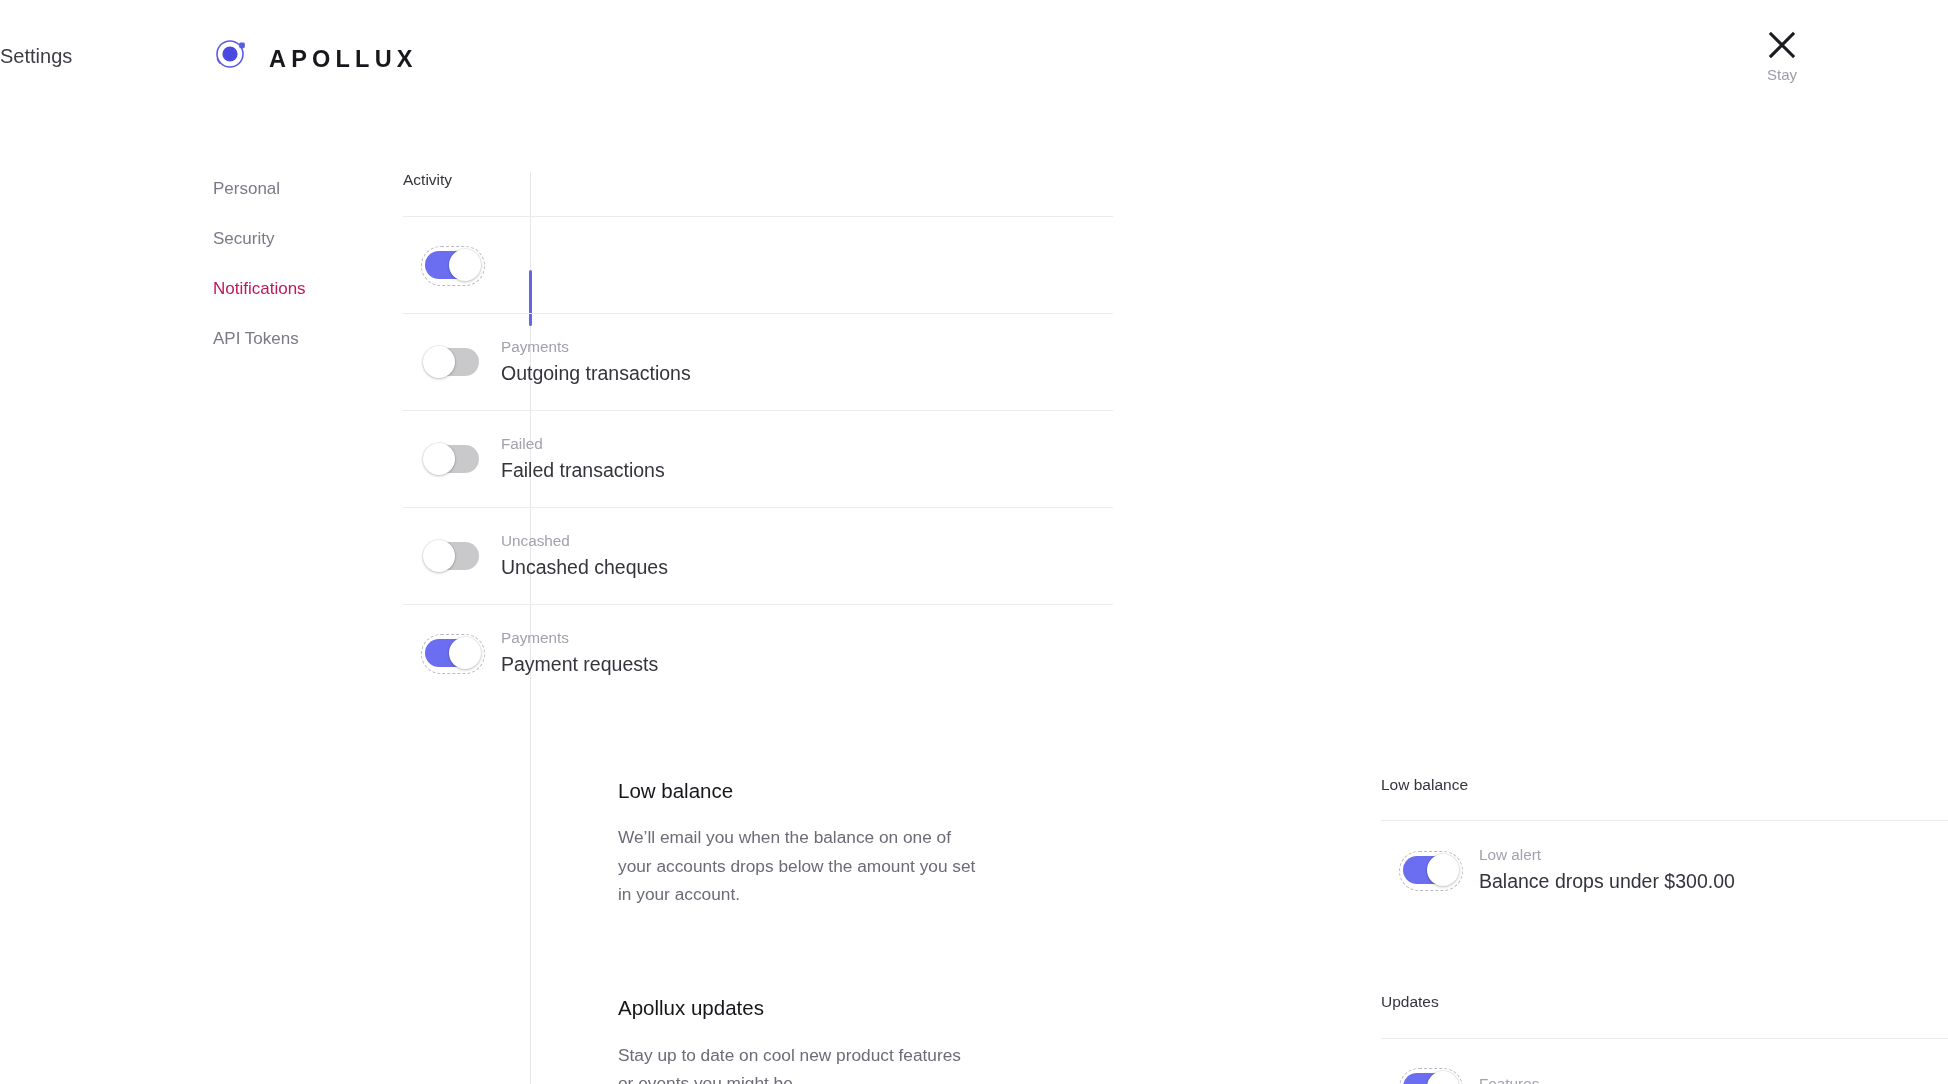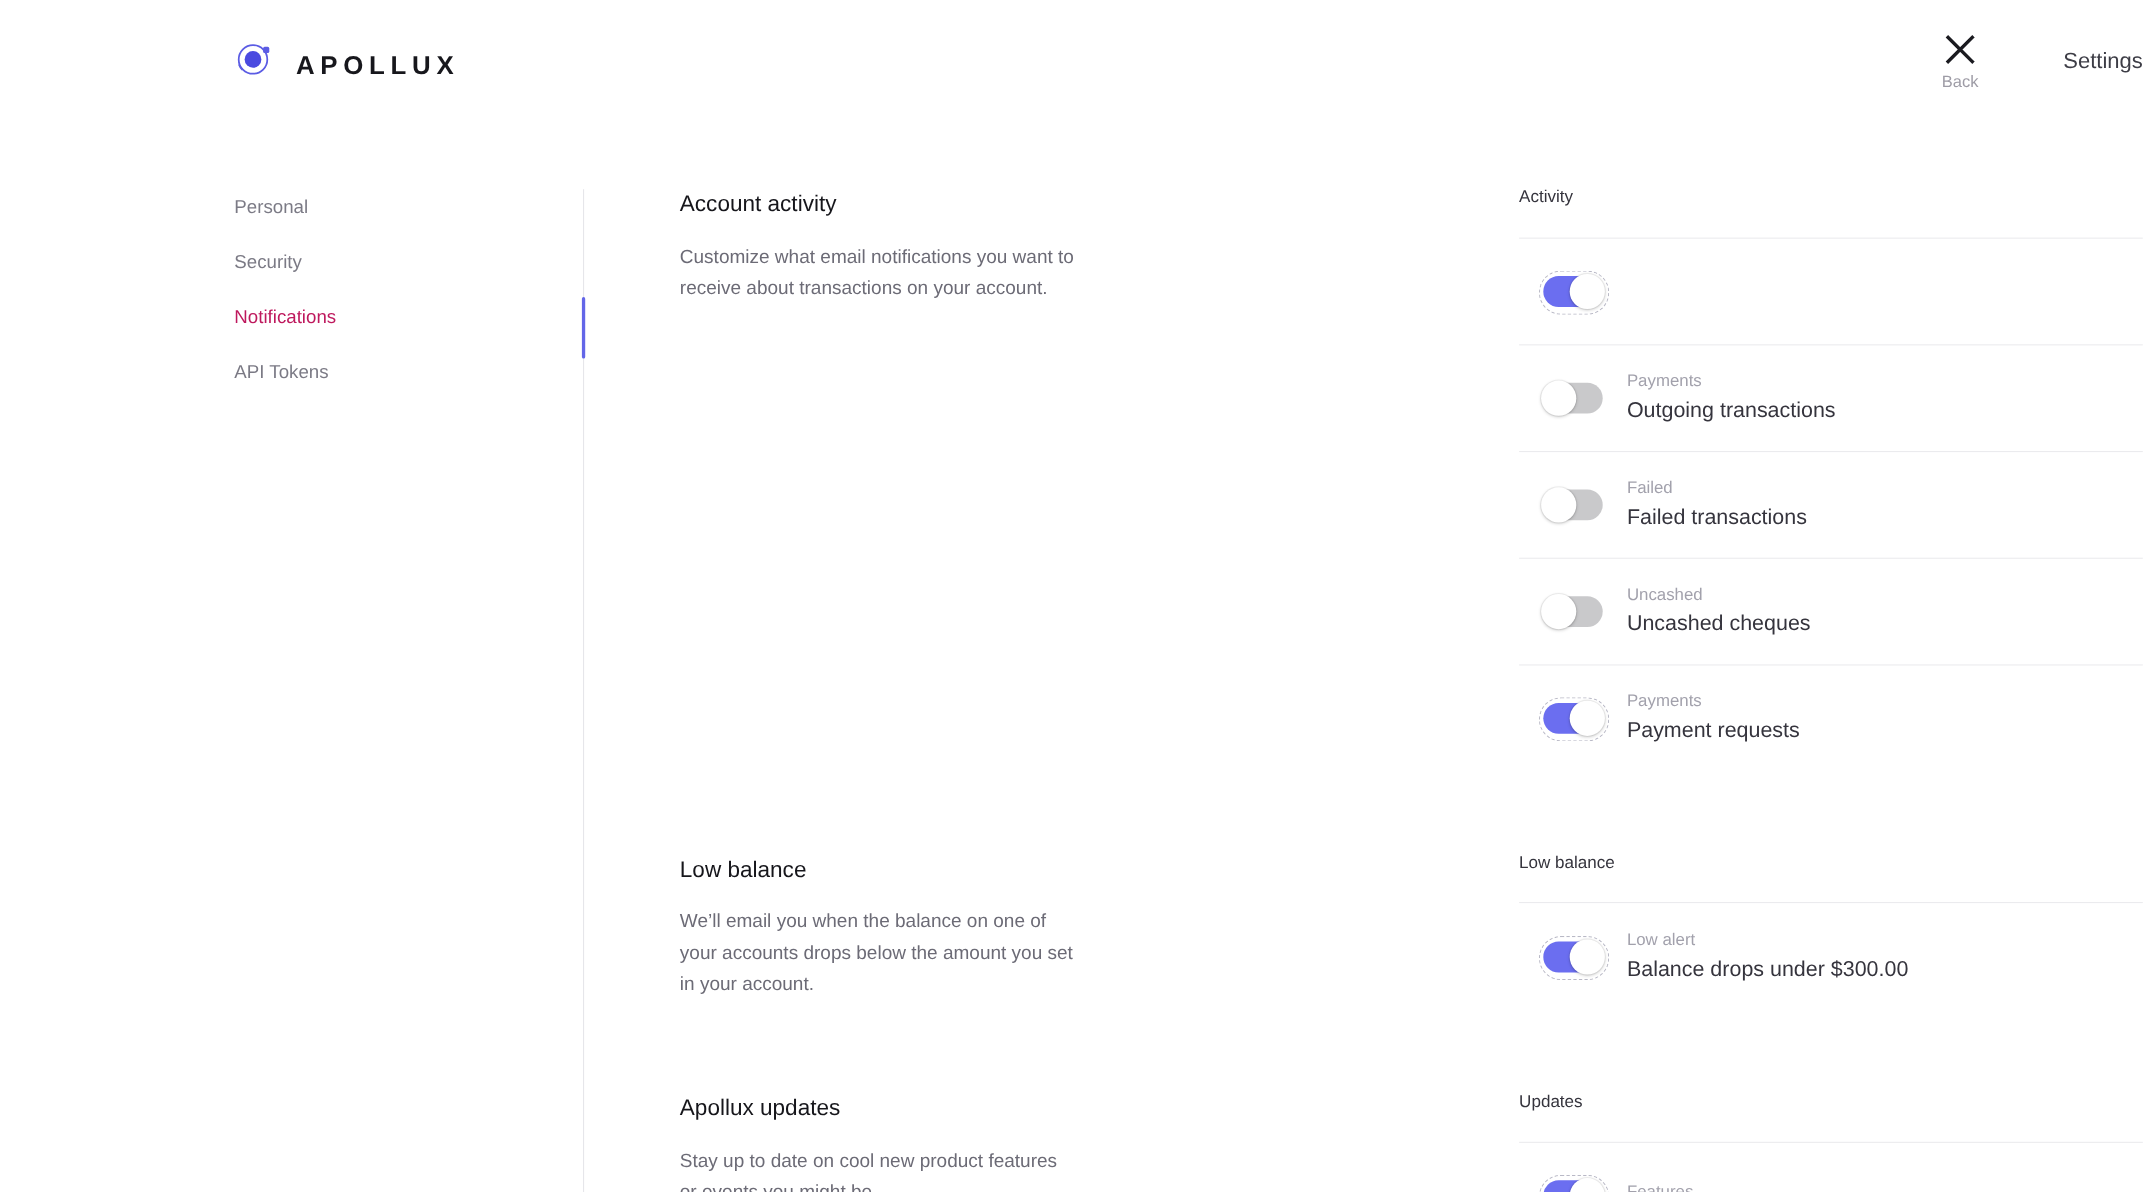--- a/index.html
+++ b/index.html
@@ -50,21 +50,21 @@
     color: #17171c;
     line-height: 1;
     white-space: nowrap;
   }
 
   .header-title {
     position: absolute;
     left: 0;
     top: 45px;
     width: 1948px;
-    text-align: right;
+    text-align: left;
     font-size: 20px;
     color: #3d3d46;
     font-weight: 400;
   }
 
   .back-btn {
     position: absolute;
     right: 130px;
     top: 30px;
     width: 72px;
@@ -270,41 +270,37 @@
     </div>
 
     <div class="header-title">Settings</div>
 
     <div class="back-btn">
       <span class="back-icon">
         <svg viewBox="0 0 30 30" width="30" height="30" aria-hidden="true">
           <path d="M4 4 L26 26 M26 4 L4 26" stroke="#1b1b20" stroke-width="3.1" stroke-linecap="square" fill="none"></path>
         </svg>
       </span>
-      <span class="back-label">Back</span>
+      <span class="back-label">Stay</span>
     </div>
   </div>
 
   <div class="sidebar">
     <div class="nav-item">Personal</div>
     <div class="nav-item">Security</div>
     <div class="nav-item active">Notifications</div>
     <div class="nav-item">API Tokens</div>
   </div>
 
   <div class="rail"></div>
   <div class="rail-indicator"></div>
 
   <div class="content">
 
     <div class="section" style="margin-bottom:75px;">
-      <div class="sec-desc">
-        <div class="sec-title">Account activity</div>
-        <div class="sec-body">Customize what email notifications you want to receive about transactions on your account.</div>
-      </div>
       <div class="sec-panel">
         <div class="panel-heading">Activity</div>
         <div class="rows">
 
           <div class="row">
             <span class="toggle on focus">
               <span class="track"></span>
               <span class="knob"></span>
             </span>
           </div>

